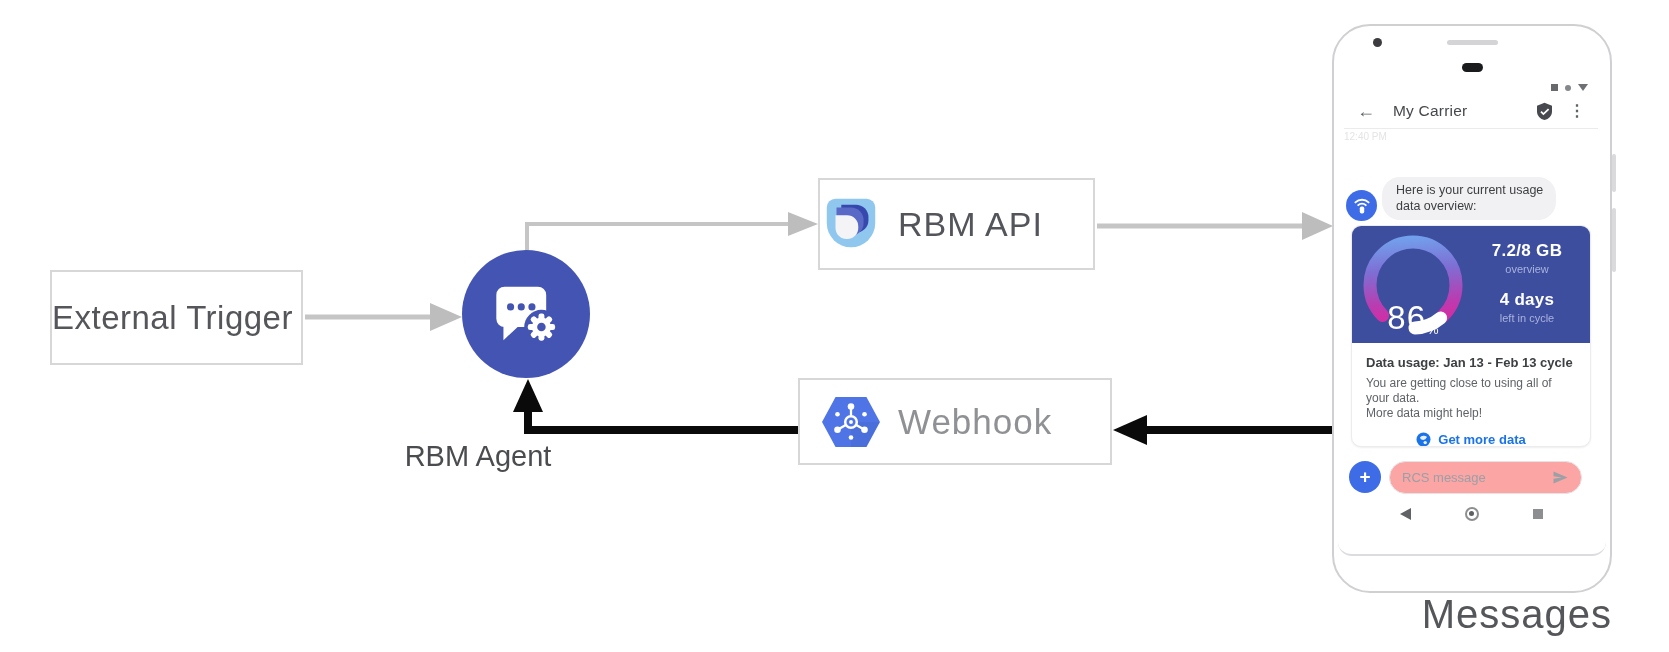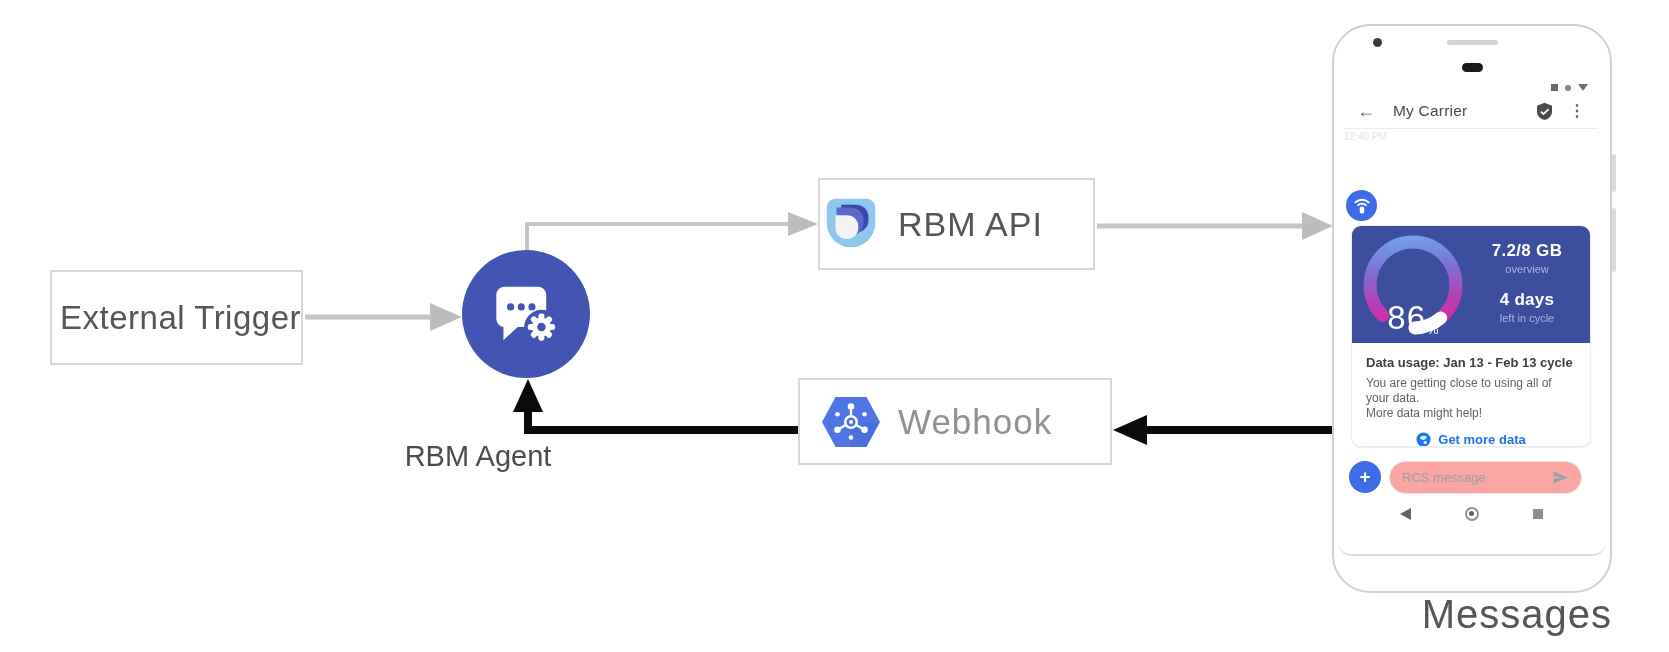--- a/index.html
+++ b/index.html
@@ -8,21 +8,21 @@
     position:relative; width:1669px; height:652px; background:#fff;
     font-family:"Liberation Sans", sans-serif; overflow:hidden;
   }
   #connectors { position:absolute; left:0; top:0; z-index:1; }
 
   
   .dbox {
     position:absolute; background:#fff; border:2px solid #d7d7d7;
     display:flex; align-items:center; z-index:2;
   }
-  #ext-box { left:50px; top:270px; width:253px; height:95px; justify-content:flex-end; }
+  #ext-box { left:50px; top:270px; width:253px; height:95px; justify-content:flex-start; }
   #ext-box .dlabel { font-size:33px; font-weight:300; color:#55565a; letter-spacing:.5px; }
 
   #agent-circle {
     position:absolute; left:462px; top:250px; width:128px; height:128px;
     border-radius:50%; background:#4354b3; display:flex; align-items:center;
     justify-content:center; z-index:2;
   }
   #agent-label {
     position:absolute; left:398px; top:440px; width:160px; text-align:center;
     font-size:29px; font-weight:300; color:#4b4c4f; z-index:2;
@@ -223,20 +223,24 @@
       </div>
       <div class="timestamp">12:40 PM</div>
 
       <div class="avatar">
         <svg width="20" height="20" viewBox="0 0 20 20">
           <rect x="7.8" y="10.5" width="4.4" height="7" rx="1.8" fill="#ffffff"></rect>
           <path d="M6.2,9.2 a5.4,5.4 0 0 1 7.6,0" stroke="#ffffff" stroke-width="1.9" fill="none" stroke-linecap="round"></path>
           <path d="M3.4,6.4 a9.4,9.4 0 0 1 13.2,0" stroke="#ffffff" stroke-width="1.9" fill="none" stroke-linecap="round"></path>
         </svg>
       </div>
+      <div class="bubble">
+        <div>Here is your current usage</div>
+        <div>data overview:</div>
+      </div>
 
       <div class="card">
         <div class="card-top">
           <div class="gauge-wrap">
             <svg width="104" height="104" viewBox="0 0 104 104">
               <defs>
                 <linearGradient id="gaugeGrad" x1="0%" y1="100%" x2="85%" y2="0%">
                   <stop offset="0%" stop-color="#6db4f5"></stop>
                   <stop offset="40%" stop-color="#7e6ed4"></stop>
                   <stop offset="70%" stop-color="#bb3bb0"></stop>

